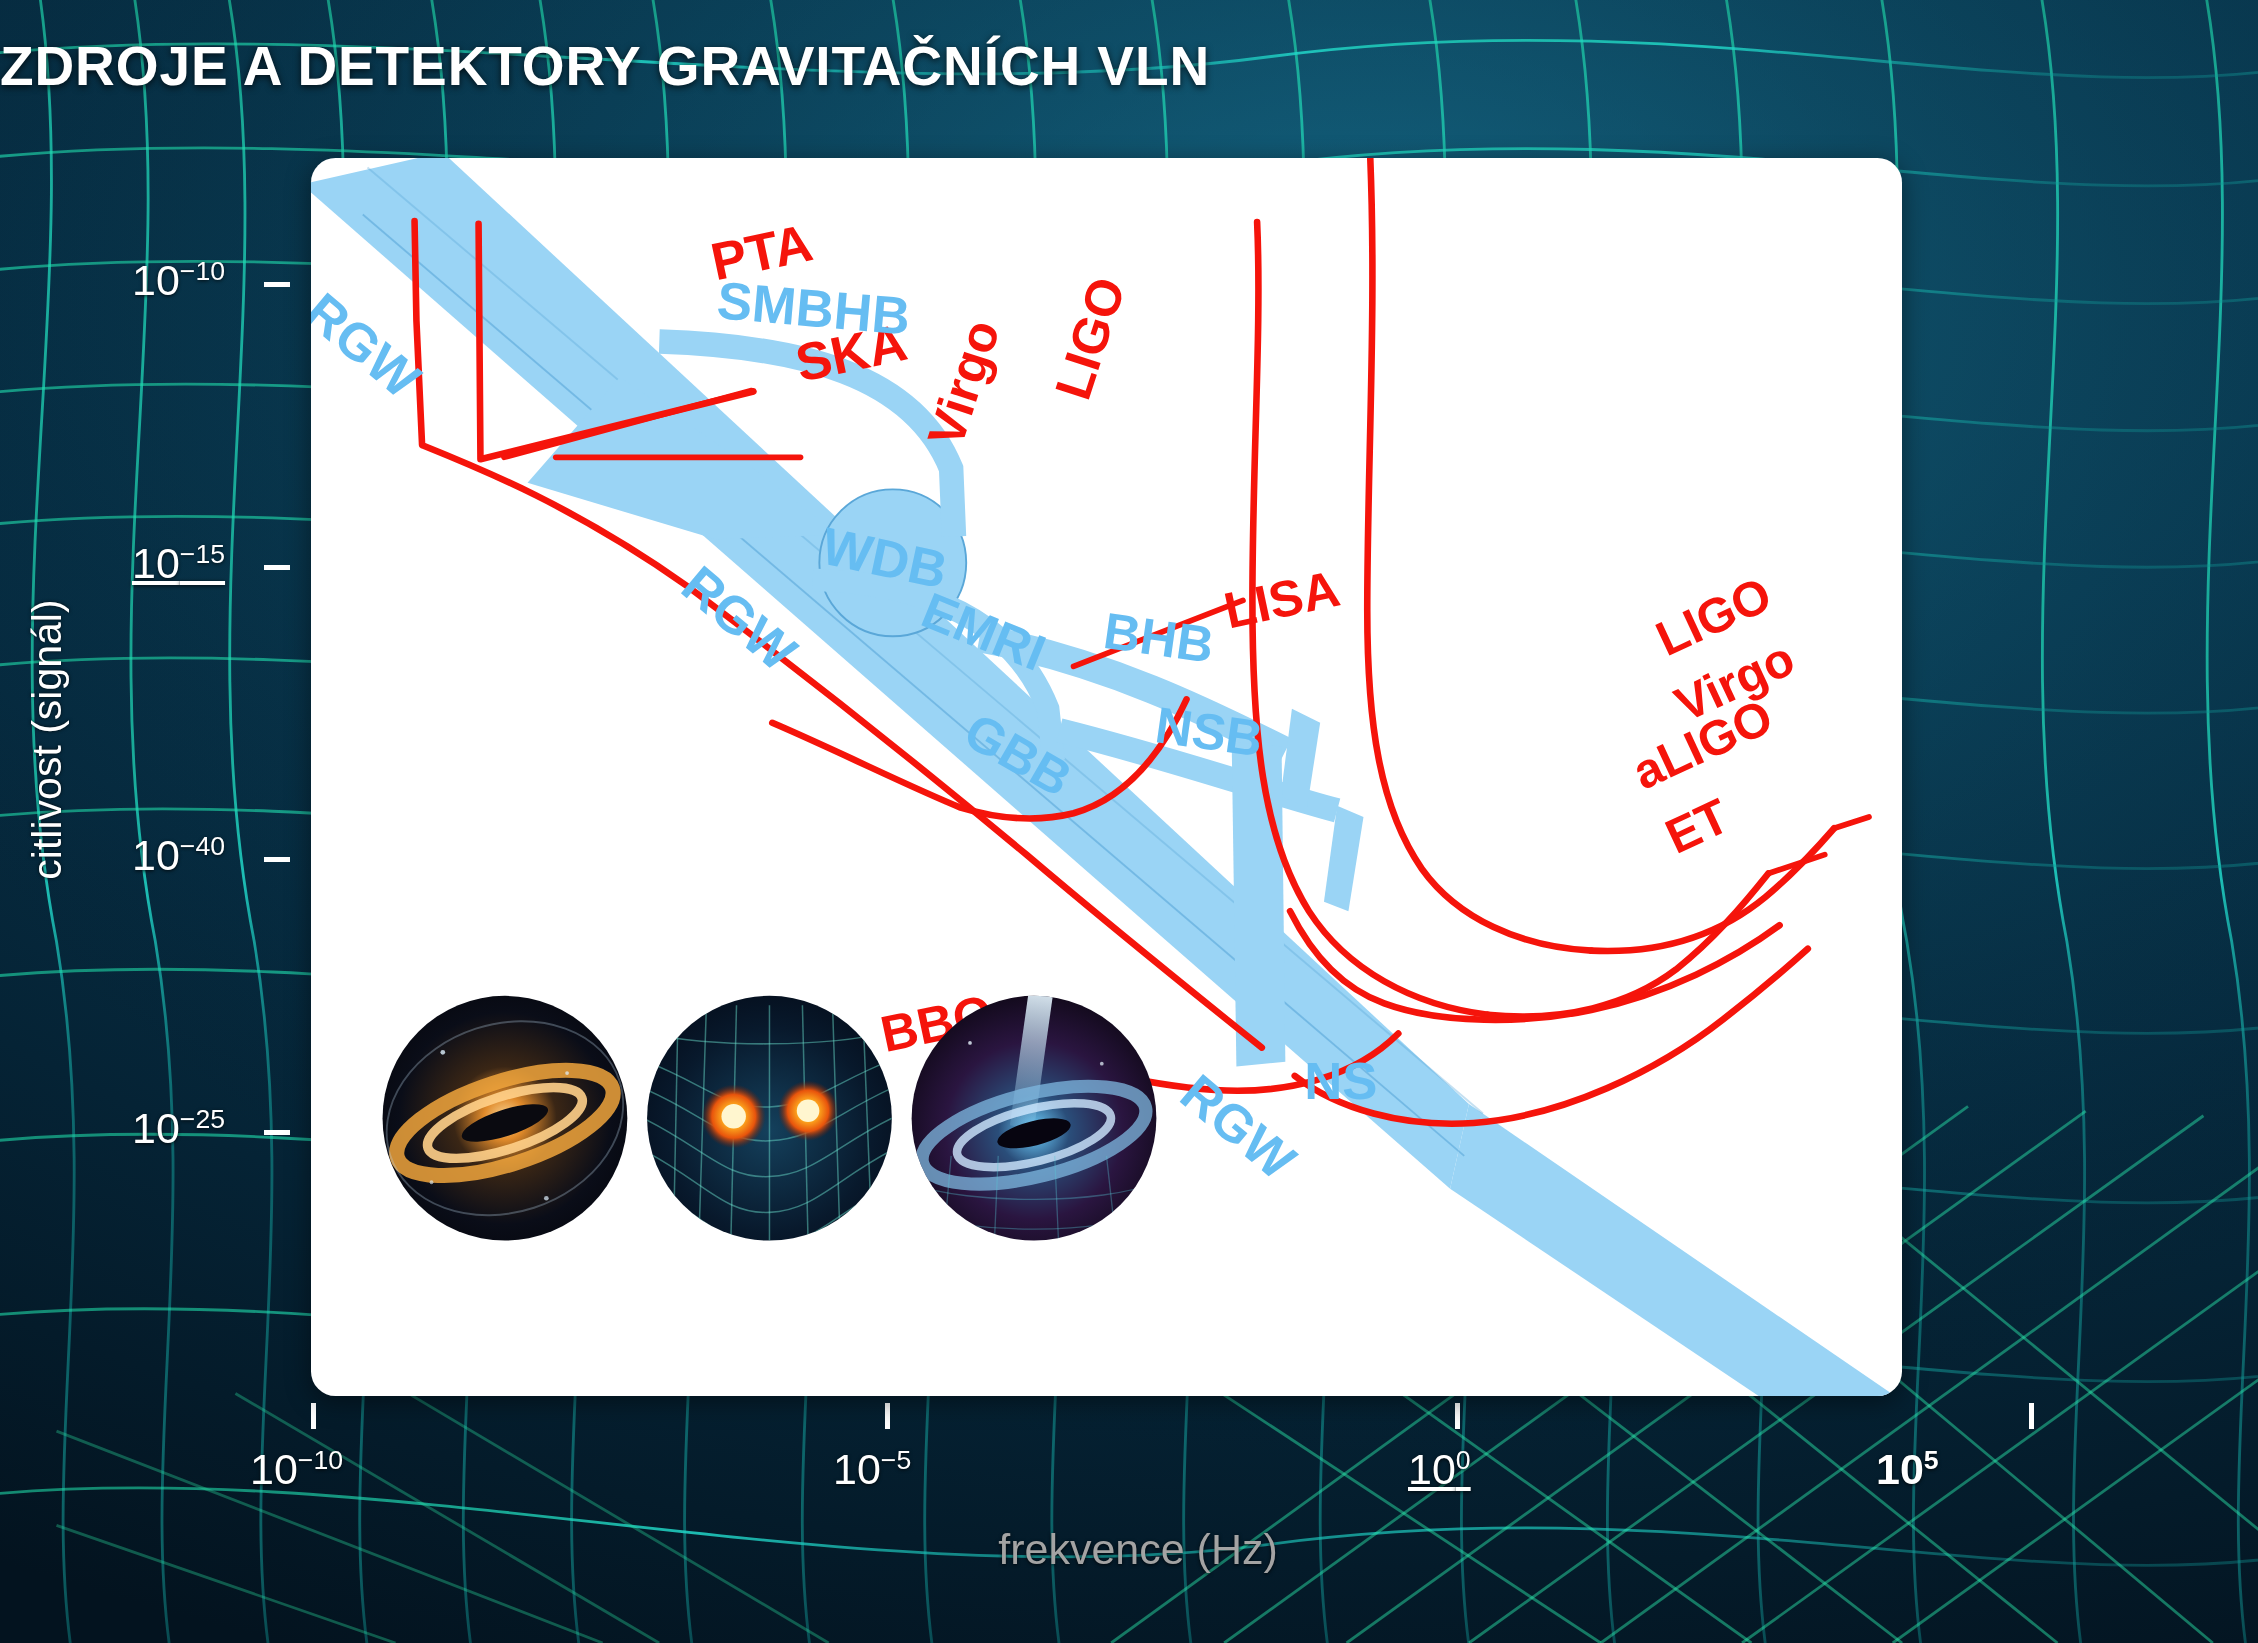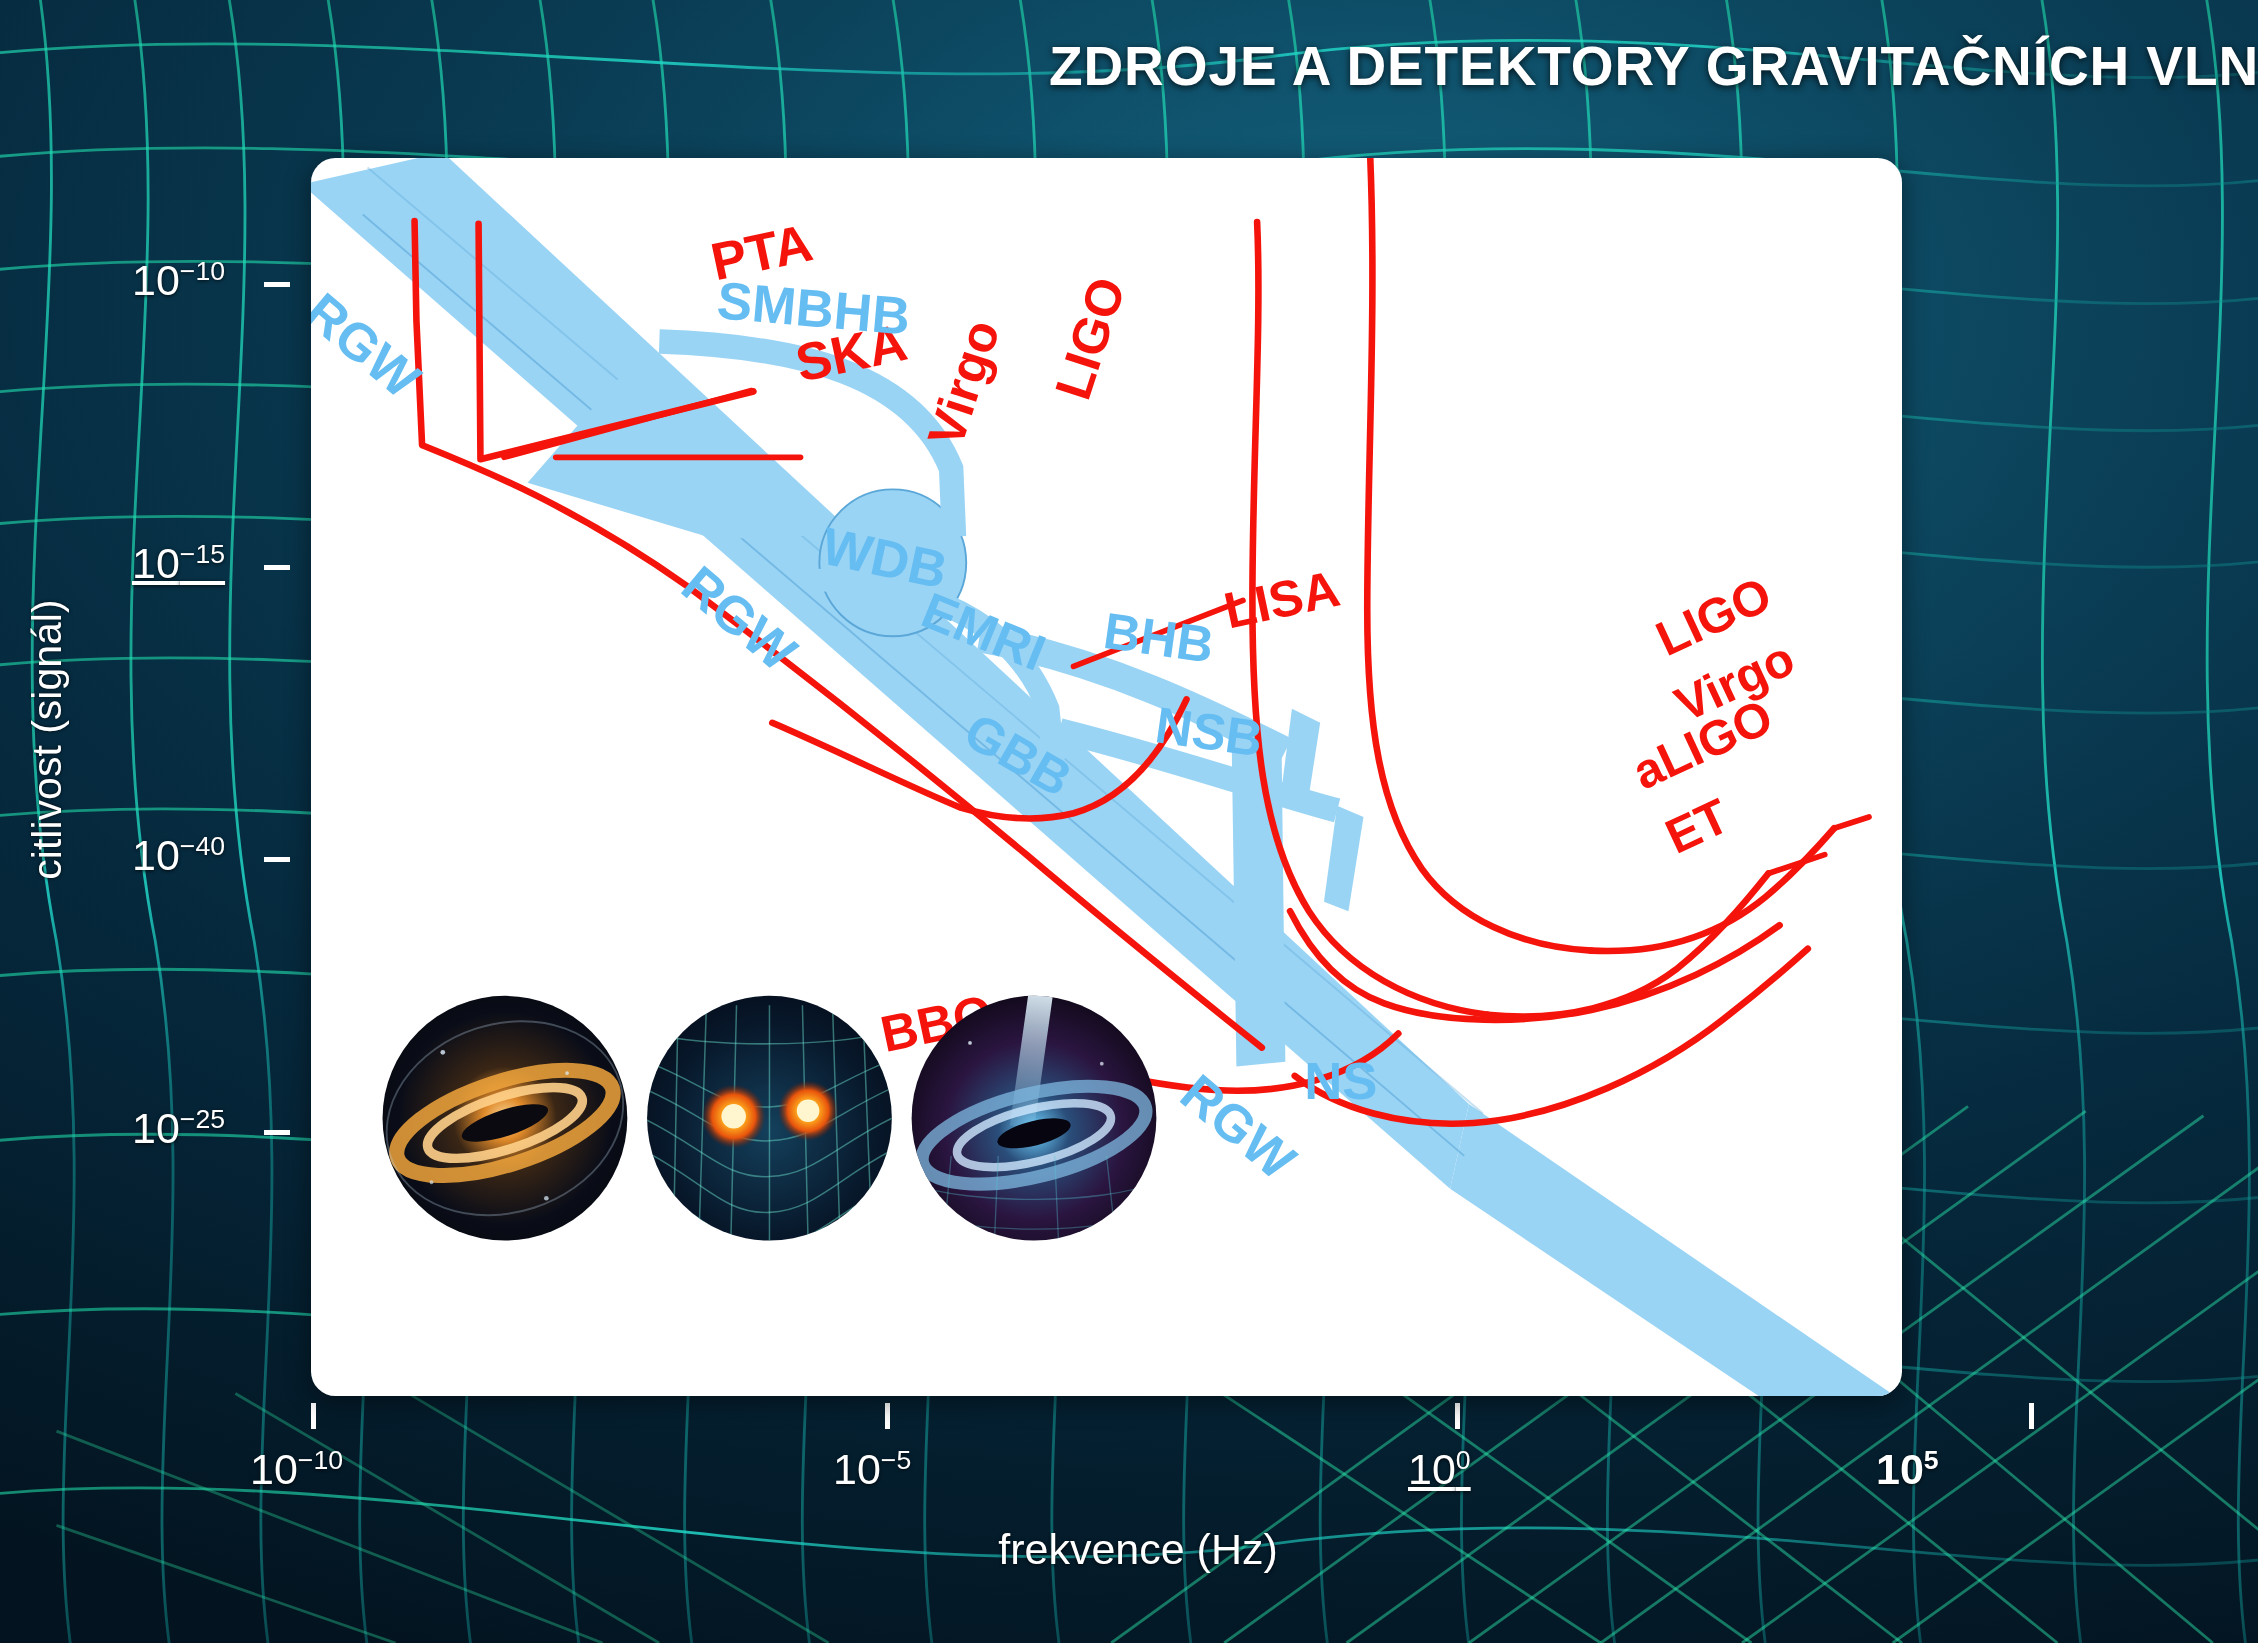--- a/index.html
+++ b/index.html
@@ -7,21 +7,21 @@
     width:2259px;height:1643px;position:relative;overflow:hidden;
     font-family:"Liberation Sans",sans-serif;
     background:#062033;
   }
   
   #bg{position:absolute;inset:0;overflow:hidden;background:
       radial-gradient(ellipse 120% 90% at 62% 18%, #0d4b63 0%, #083a52 32%, #062b40 58%, #03131f 100%);}
   #bg svg{position:absolute;inset:0;width:100%;height:100%;}
   
   #title{
-    position:absolute;left:0;right:0;top:34px;text-align:right;
+    position:absolute;left:0;right:0;top:34px;text-align:left;
     color:#ffffff;font-size:55px;font-weight:bold;letter-spacing:0.9px;
     font-family:"Liberation Sans",sans-serif;
     text-shadow:0 1.9px 7.5px rgba(0,0,0,.75);
   }
   
   #card{
     position:absolute;left:311px;top:158px;width:1591px;height:1238px;
     background:#ffffff;border-radius:24.5px;box-shadow:0 5.6px 26px rgba(0,0,0,.45);
     overflow:hidden;
   }
@@ -40,21 +40,21 @@
   .tick{position:absolute;background:#fff;}
   .tick.v{width:4.7px;height:26px;}
   .tick.h{height:4.7px;width:26px;}
   #ytitle{
     position:absolute;left:-198px;top:716px;width:490px;text-align:center;
     color:#fff;font-size:41px;transform:rotate(-90deg);
     font-family:"Liberation Sans",sans-serif;text-shadow:0 0.9px 3.8px rgba(0,0,0,.8);
   }
   #xtitle{
     position:absolute;left:0;right:0;top:1525px;text-align:center;
-    color:#ffffff;font-size:43px;
+    color:#a3a3a3;font-size:43px;
     font-family:"Liberation Sans",sans-serif;text-shadow:0 0.9px 3.8px rgba(0,0,0,.8);padding-left:17px;
   }
   
   .lbl-red{fill:#f5140b;font-family:"Liberation Sans",sans-serif;font-weight:bold;}
   .lbl-blue{fill:#66bdf2;font-family:"Liberation Sans",sans-serif;font-weight:bold;}
   .band{fill:#9ad4f5;}
   .redline{fill:none;stroke:#f5140b;stroke-width:7;stroke-linecap:round;stroke-linejoin:round;}
   .redline-thin{fill:none;stroke:#f5140b;stroke-width:6;stroke-linecap:round;}
 </style>
 </head>

